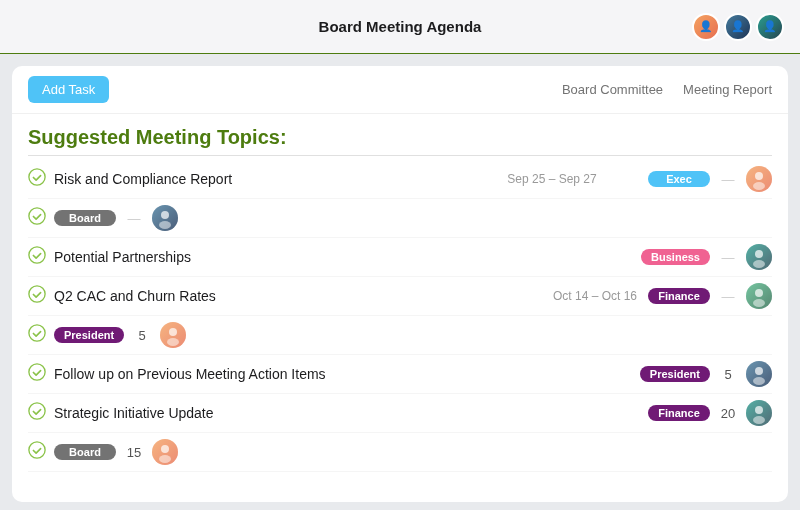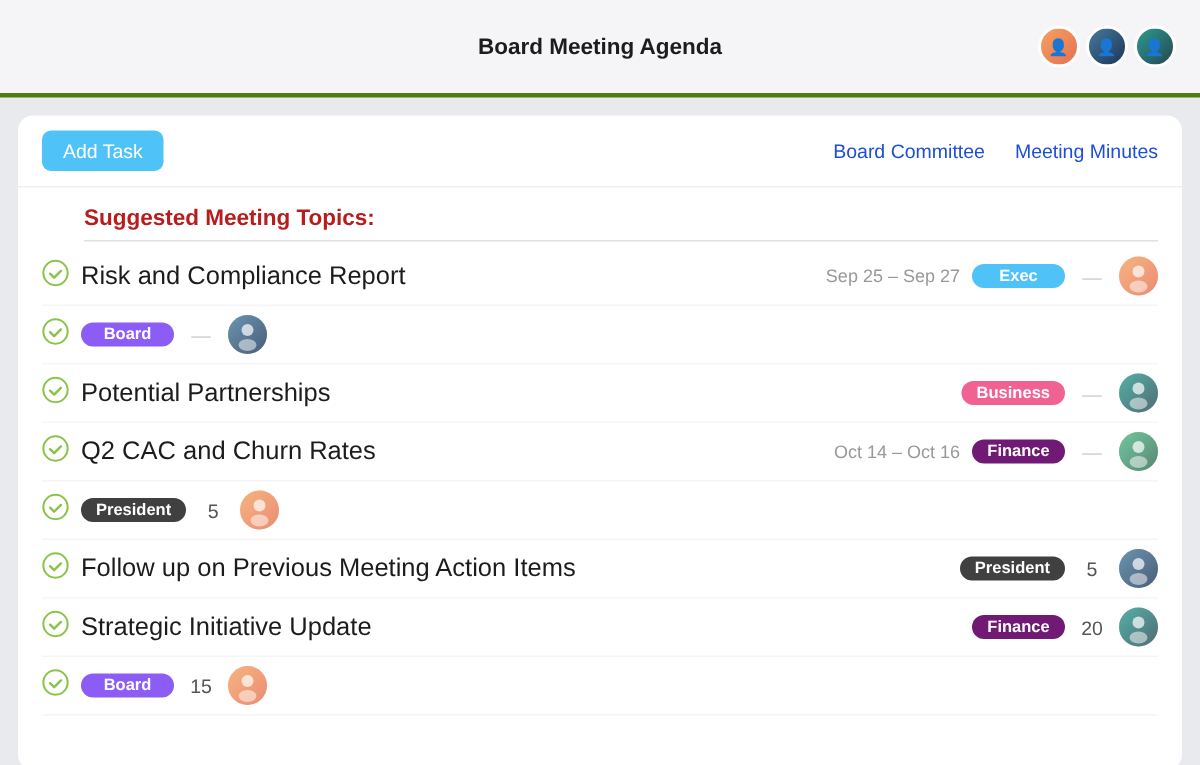--- a/index.html
+++ b/index.html
@@ -5,26 +5,26 @@
     * { box-sizing: border-box; margin: 0; padding: 0; }
     body {
       font-family: -apple-system, BlinkMacSystemFont, 'Segoe UI', sans-serif;
       background: #e8eaed;
       width: 800px;
       height: 510px;
       overflow: hidden;
     }
     .header {
       background: #f5f5f7;
-      height: 65px;
+      height: 54px;
       display: flex;
       align-items: center;
       justify-content: center;
       position: relative;
-      border-bottom: 3px solid #4d7c0f;
+      border-bottom: 1px solid #4d7c0f;
     }
     .header-title {
       font-size: 15px;
       font-weight: 600;
       color: #1c1c1e;
     }
     .header-avatars {
       position: absolute;
       right: 16px;
       display: flex;
@@ -71,70 +71,69 @@
       font-size: 13px;
       font-weight: 500;
       cursor: pointer;
     }
     .toolbar-links {
       display: flex;
       gap: 20px;
     }
     .toolbar-link {
       font-size: 13px;
-      color: #1d4ed8;
+      color: #737373;
       cursor: pointer;
       text-align: center;
     }
     .content {
       overflow-y: auto;
       flex: 1;
       padding: 0 16px 16px;
     }
     .section-title {
-      font-size: 15px;
+      font-size: 20px;
       font-weight: 600;
-      color: #b91c1c;
+      color: #4d7c0f;
       padding: 12px 0 6px;
       border-bottom: 1px solid #e0e0e0;
       margin-bottom: 4px;
-      margin-left: 28px;
     }
     .task-row {
       display: flex;
       align-items: center;
       padding: 6px 0;
       border-bottom: 1px solid #f5f5f5;
       gap: 8px;
     }
     .task-name {
       flex: 1;
-      font-size: 17px;
+      font-size: 14px;
       color: #1c1c1e;
     }
     .task-date {
       font-size: 12px;
       color: #999;
       min-width: 90px;
-      text-align: right;
+      text-align: center;
     }
     .tag {
       border-radius: 12px;
       padding: 2px 10px;
       font-size: 11px;
       font-weight: 600;
       color: white;
       min-width: 62px;
       text-align: center;
     }
-    .tag-exec { background: #4fc3f7; }
-    .tag-board { background: #8b5cf6; }
+    .tag-exec { background: #4fc3f7; margin-left: 43px; }
+    .tag-board { background: #737373; }
     .tag-business { background: #f06292; }
     .tag-finance { background: #701a75; }
-    .tag-president { background: #404040; }
+    .tag-president { background: #701a75; }
 
     .dash {
       color: #ccc;
       font-size: 13px;
       min-width: 20px;
       text-align: center;
     }
     .task-number {
       font-size: 13px;
       color: #555;
@@ -174,21 +173,21 @@
     <div class="avatar avatar-2">👤</div>
     <div class="avatar avatar-3">👤</div>
   </div>
 </div>
 
 <div class="main">
   <div class="toolbar">
     <button class="add-task-btn">Add Task</button>
     <div class="toolbar-links">
       <span class="toolbar-link">Board Committee</span>
-      <span class="toolbar-link">Meeting Minutes</span>
+      <span class="toolbar-link">Meeting Report</span>
     </div>
   </div>
   <div class="content" id="content-area">
   <div class="section-title">Suggested Meeting Topics:</div>
       <div class="task-row">
         <span><svg class="check-svg" viewBox="0 0 20 20" fill="none">
       <circle cx="10" cy="10" r="9" stroke="#8bc34a" stroke-width="1.5"></circle>
       <path d="M6 10.5l3 3 5-5" stroke="#8bc34a" stroke-width="1.8" stroke-linecap="round" stroke-linejoin="round"></path>
     </svg></span>
         <span class="task-name">Risk and Compliance Report</span>

